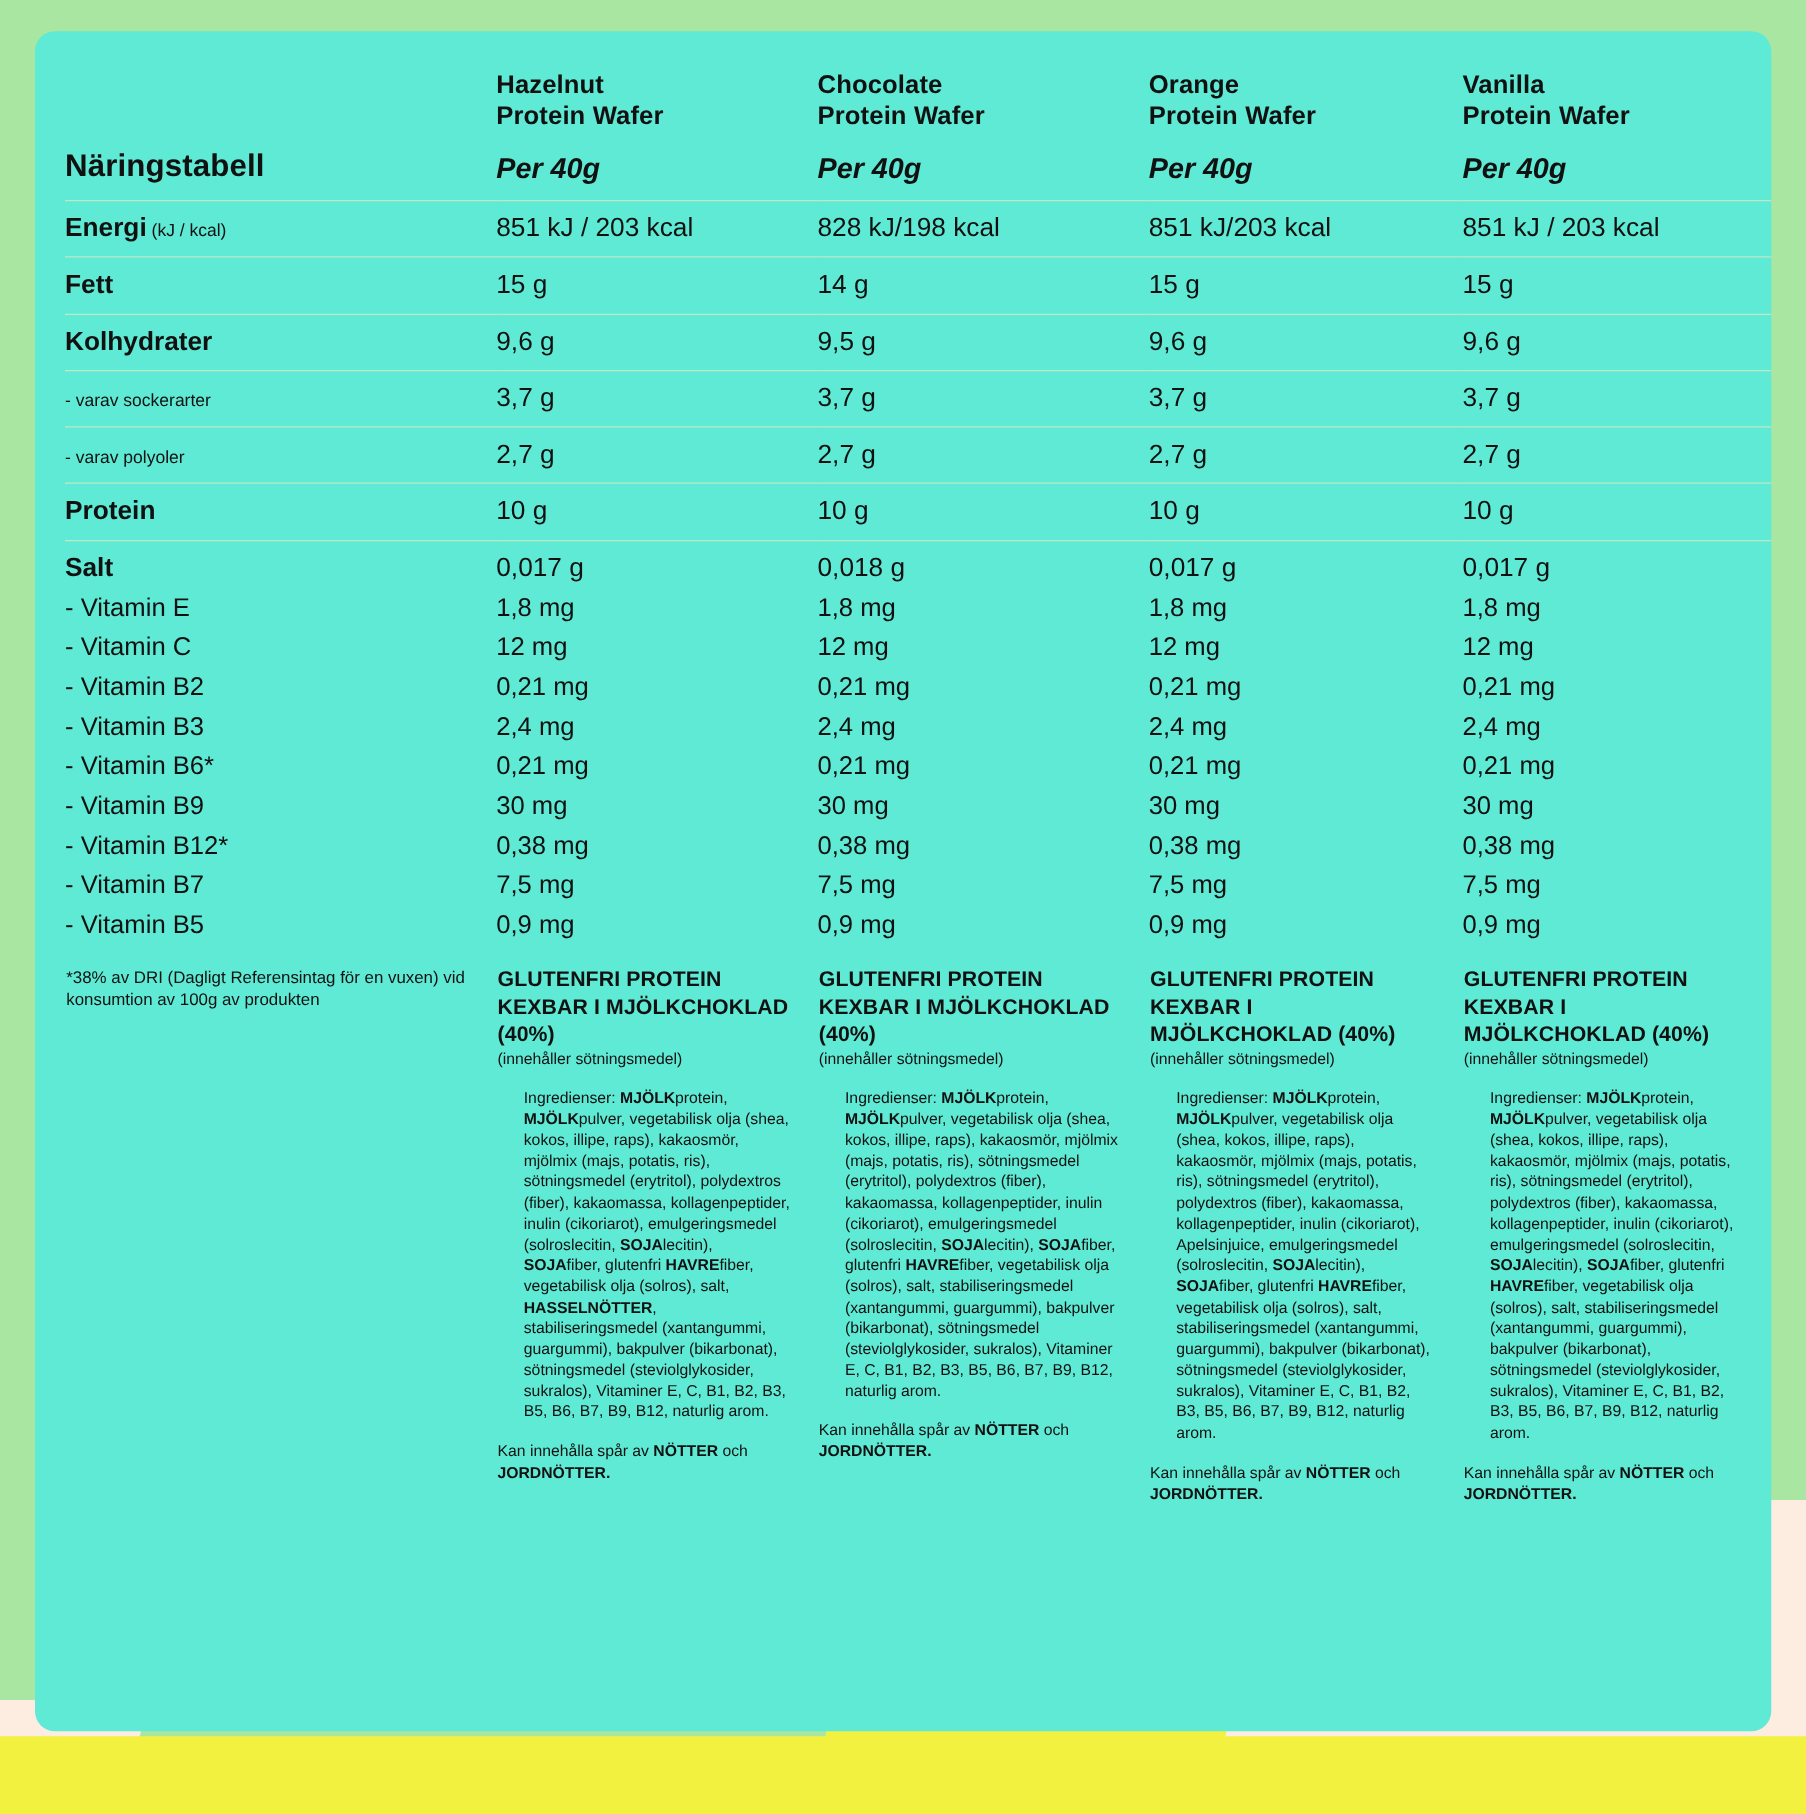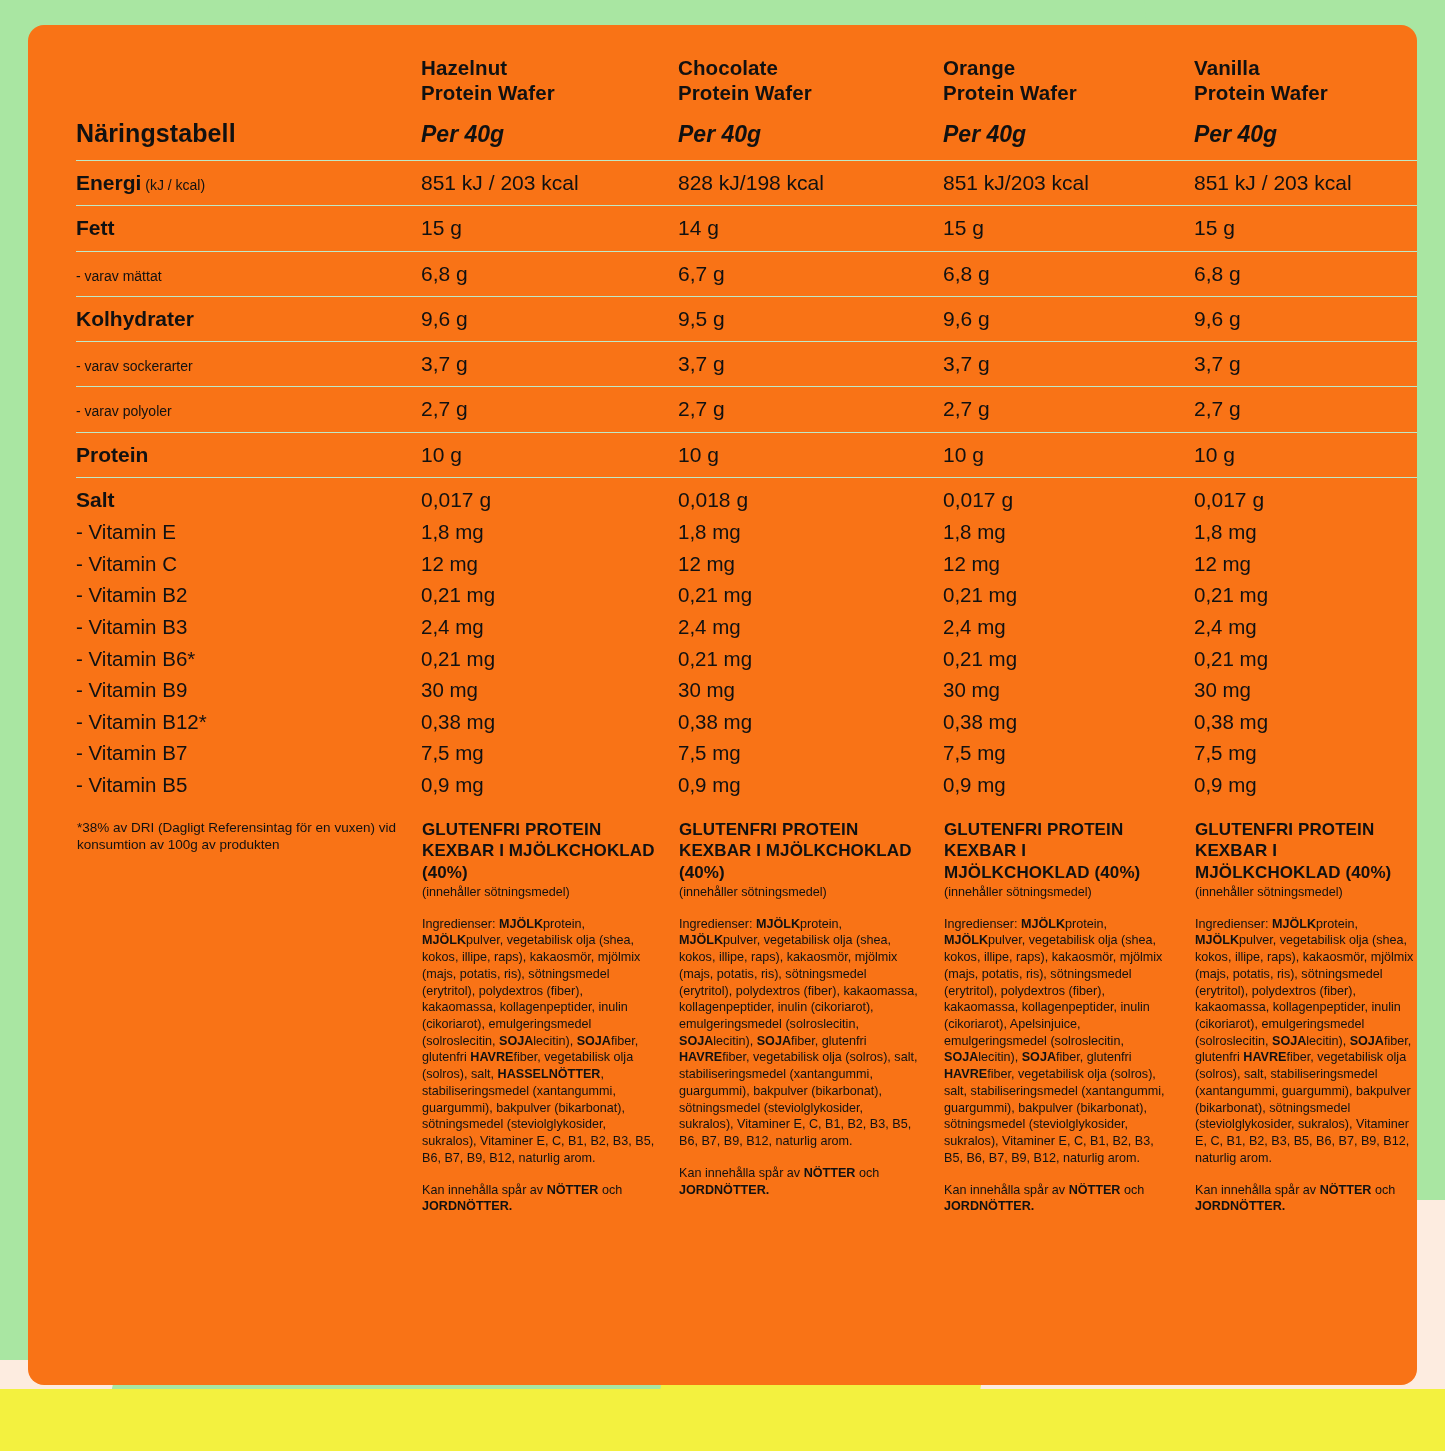--- a/index.html
+++ b/index.html
@@ -69,25 +69,25 @@
     transform: skewX(-12deg);
   }
 
   
   .card {
     position: absolute;
     left: 28px;
     top: 25px;
     width: 1389px;
     height: 1360px;
-    background: #f97316;
+    background: #5eead4;
     border-radius: 16px;
     z-index: 2;
     box-sizing: border-box;
-    padding: 22px 36px 10px 48px;
+    padding: 22px 36px 10px 24px;
     overflow: hidden;
   }
 
   table.nutri {
     width: 100%;
     border-collapse: collapse;
     table-layout: fixed;
   }
   table.nutri col.c0 { width: 345px; }
   table.nutri col.c1 { width: 257px; }
@@ -170,20 +170,21 @@
     text-transform: uppercase;
     font-size: 17px;
     line-height: 1.28;
     letter-spacing: .1px;
   }
   .fine .sub {
     font-size: 12.6px;
   }
   .fine .ingr {
     margin-top: 15px;
+    margin-left: 21px;
   }
   .fine .trace {
     margin-top: 15px;
   }
   .fine b { font-weight: bold; }
 
   .dri {
     font-size: 13.5px;
     line-height: 1.3;
     color: #111;
@@ -248,27 +249,20 @@
           <td class="val">828 kJ/198 kcal</td>
           <td class="val">851 kJ/203 kcal</td>
           <td class="val">851 kJ / 203 kcal</td>
         </tr>
         <tr class="rowline">
           <td class="label"><b>Fett</b></td>
           <td class="val">15 g</td>
           <td class="val">14 g</td>
           <td class="val">15 g</td>
           <td class="val">15 g</td>
-        </tr>
-        <tr class="rowline">
-          <td class="label"><span class="light">- varav mättat</span></td>
-          <td class="val">6,8 g</td>
-          <td class="val">6,7 g</td>
-          <td class="val">6,8 g</td>
-          <td class="val">6,8 g</td>
         </tr>
         <tr class="rowline">
           <td class="label"><b>Kolhydrater</b></td>
           <td class="val">9,6 g</td>
           <td class="val">9,5 g</td>
           <td class="val">9,6 g</td>
           <td class="val">9,6 g</td>
         </tr>
         <tr class="rowline">
           <td class="label"><span class="light">- varav sockerarter</span></td>

